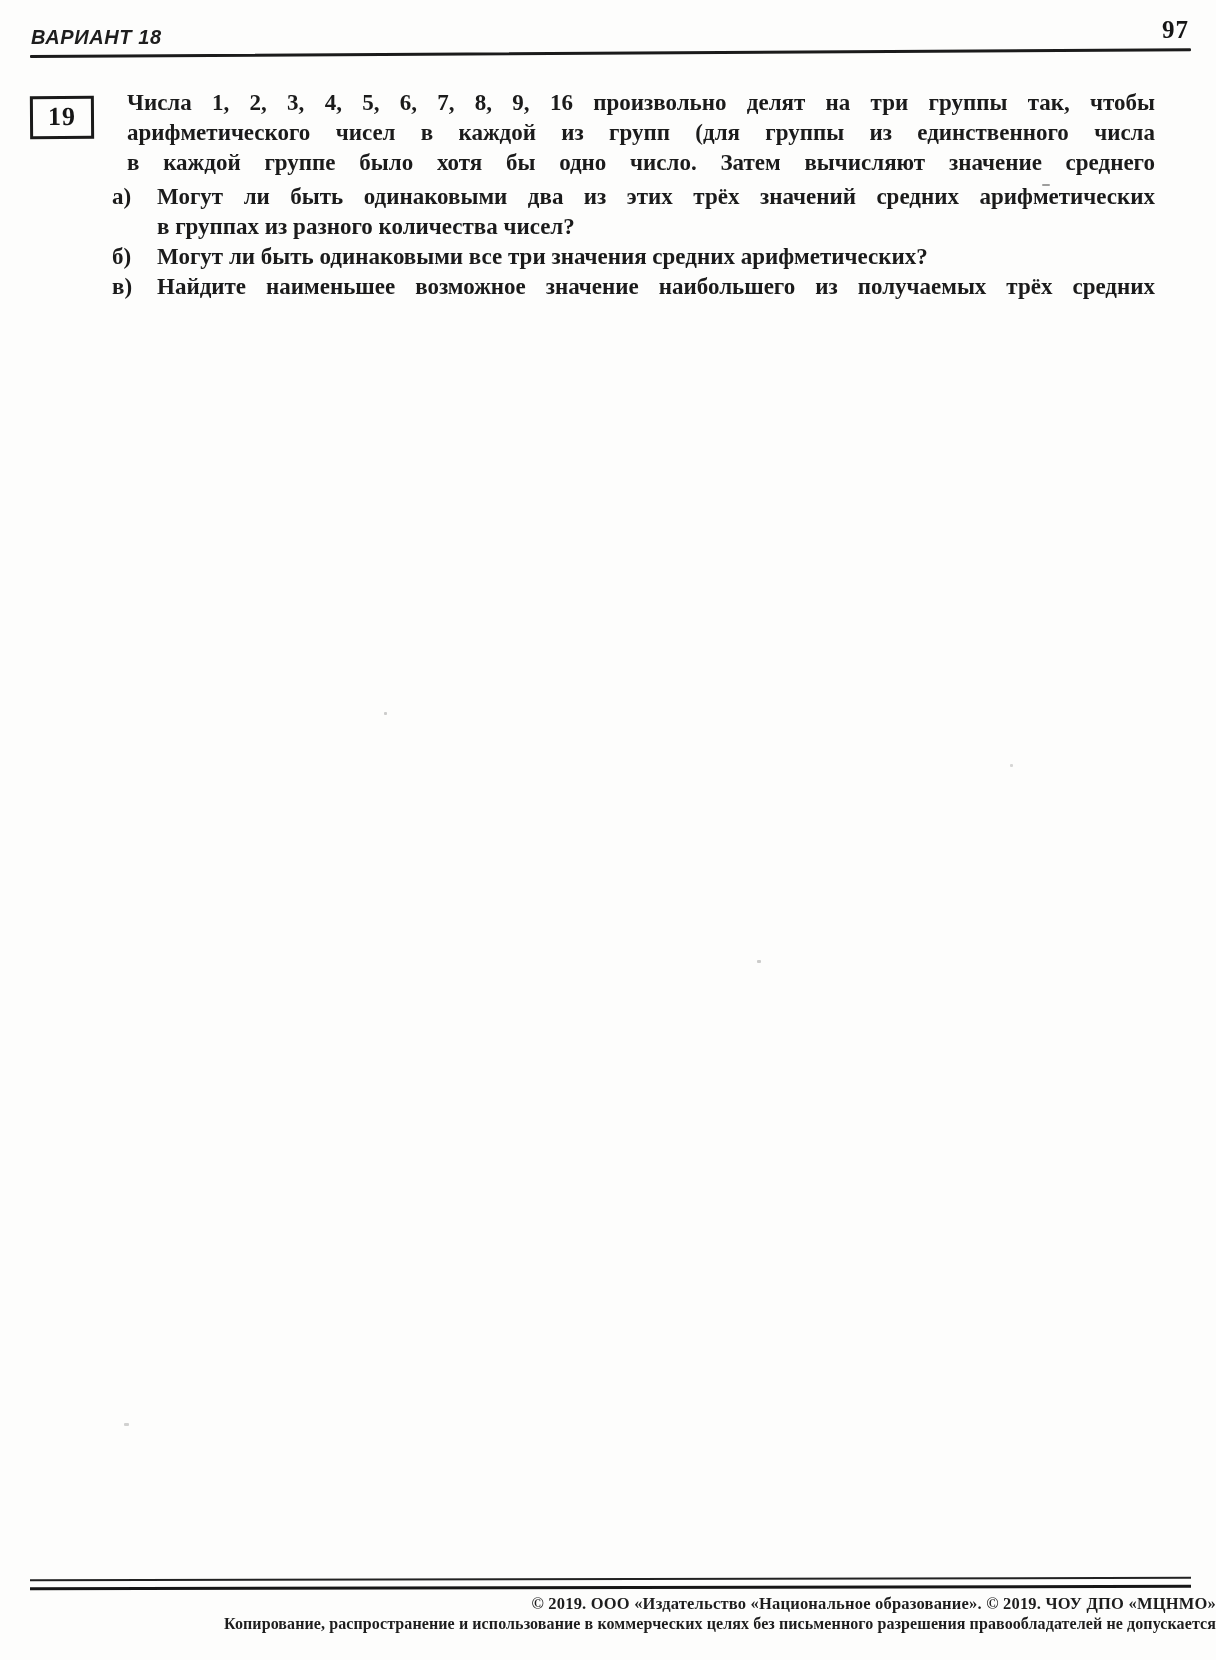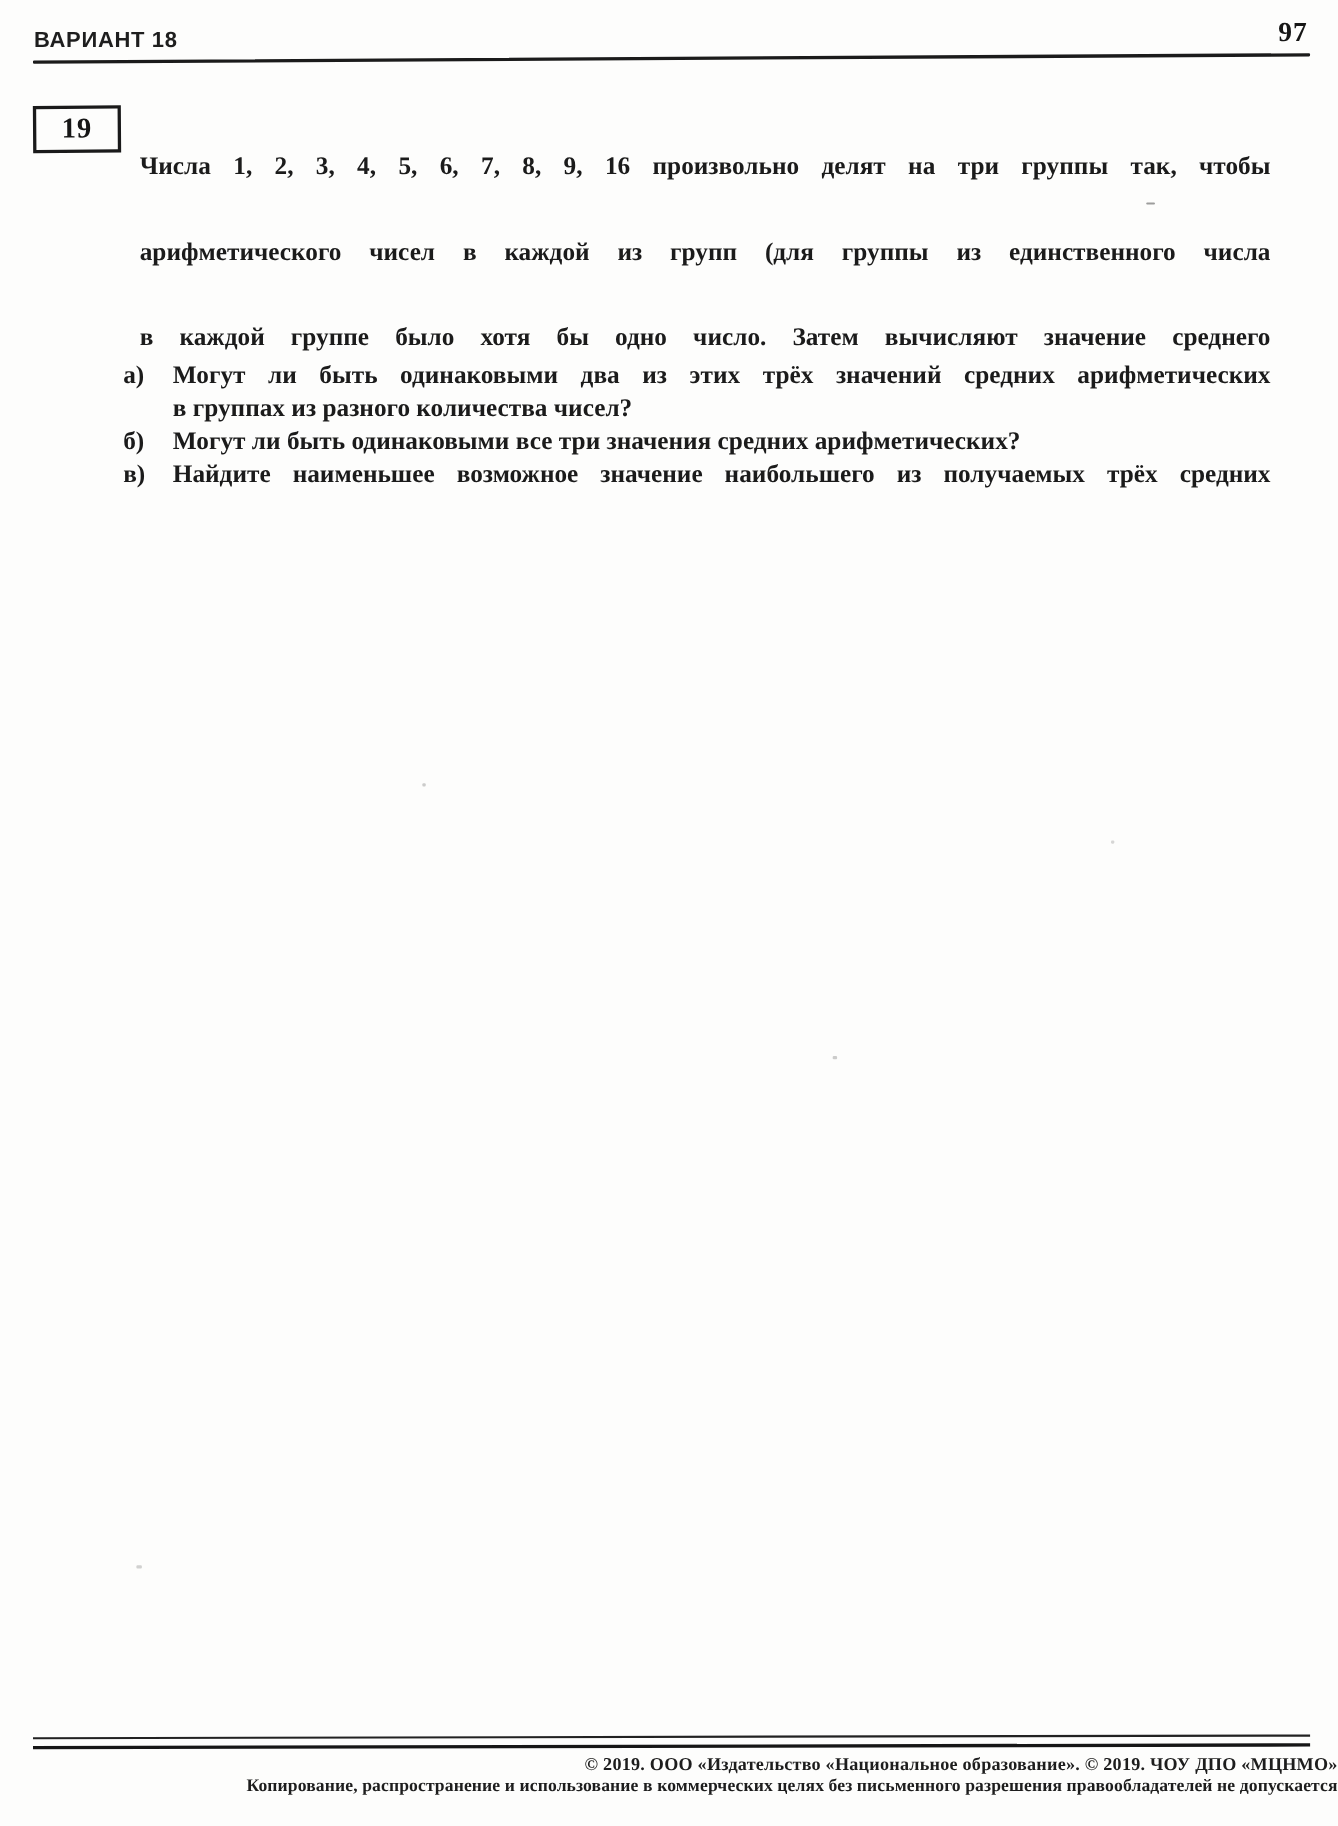--- a/index.html
+++ b/index.html
@@ -11,54 +11,55 @@
     color: #1c1c1c;
     overflow: hidden;
   }
 
   
   .hdr-variant {
     position: absolute; left: 31px; top: 26px;
     font-family: "Liberation Sans", "DejaVu Sans", sans-serif;
     font-size: 20px; font-weight: 600; letter-spacing: 0.6px;
     color: #1e1e1e;
+    font-style: italic;
   }
   .hdr-page-num {
     position: absolute; right: 27px; top: 16px;
     font-size: 25px; font-weight: 700; letter-spacing: 1px;
     color: #161616;
   }
   .hdr-rule {
     position: absolute; left: 30px; right: 25px; top: 55px;
     height: 3px; background: #1b1b1b;
     transform: rotate(-0.33deg); transform-origin: left center;
     border-radius: 1px;
   }
 
   
   .num-box {
     position: absolute; left: 30px; top: 96px;
-    width: 80px; height: 43px;
+    width: 64px; height: 43px;
     border: 3px solid #1a1a1a;
     display: flex; align-items: center; justify-content: center;
     background: #fdfdfc;
     transform: rotate(-0.4deg);
   }
   .num-box span {
     font-size: 26px; font-weight: 700; letter-spacing: 1px; color: #161616;
     padding-bottom: 2px;
   }
 
   
   .problem-text {
     position: absolute; left: 127px; top: 88px; width: 1028px;
     font-size: 23px; font-weight: 600; line-height: 29.8px;
     color: #1b1b1b;
   }
-  .tline { width: 100%; margin-top: 48px; }
+  .tline { width: 100%; }
   .tline.just { text-align: justify; text-align-last: justify; }
   .parts { margin-top: 5px; margin-left: -15px; }
   .prow { display: flex; align-items: baseline; }
   .prow .plabel { width: 45px; flex: 0 0 45px; font-weight: 600; }
   .prow .ptext { flex: 1 1 auto; min-width: 0; }
   .prow .ptext.just { text-align: justify; text-align-last: justify; }
 
   
   .ftr-rule {
     position: absolute; left: 30px; right: 25px; top: 1578px;

